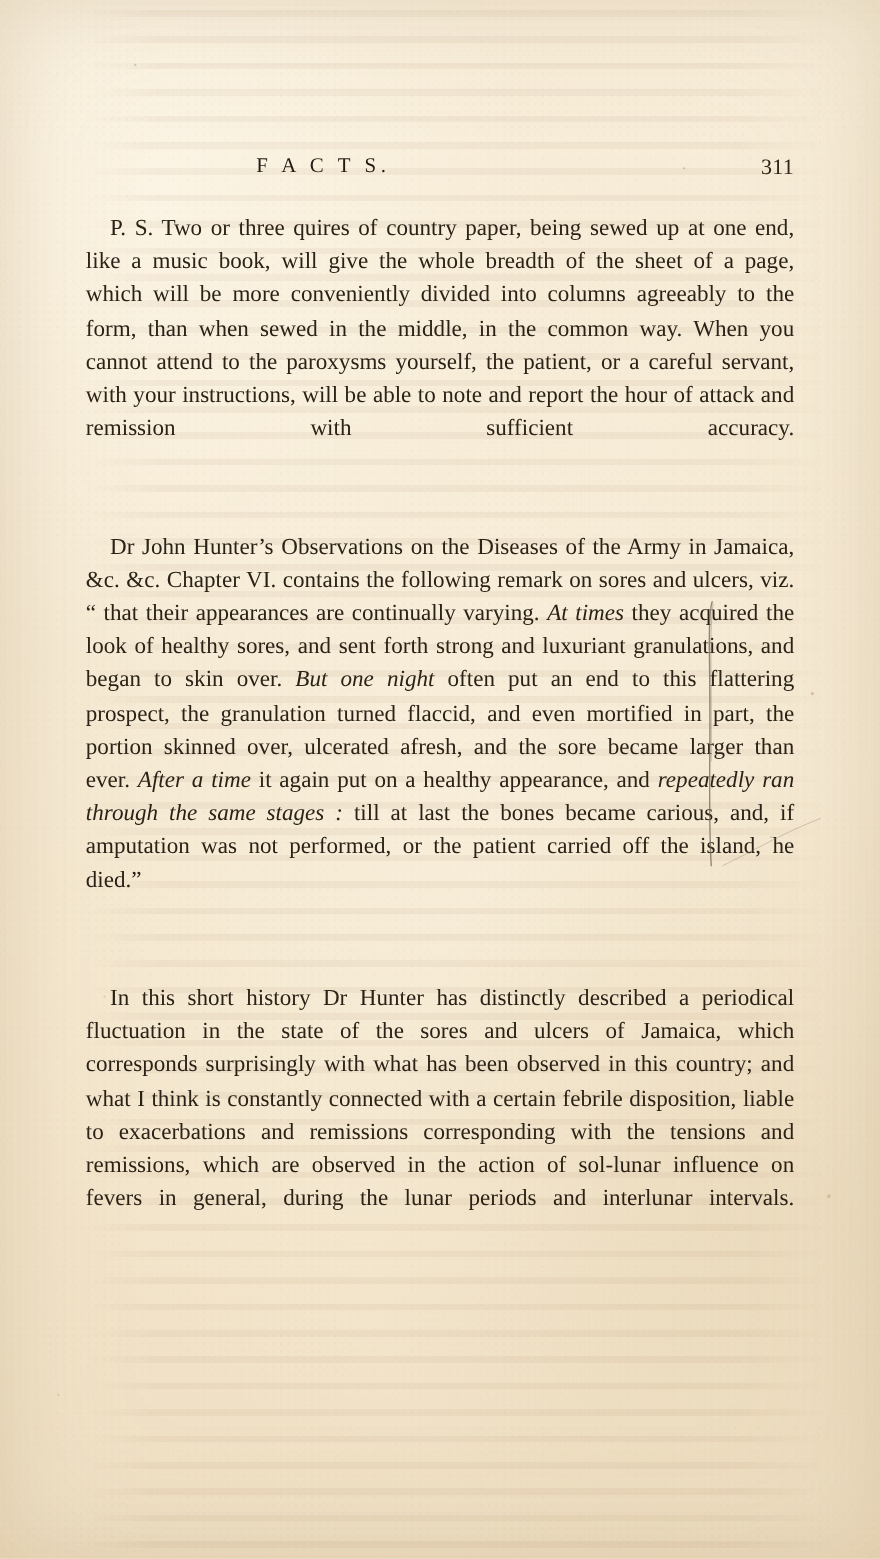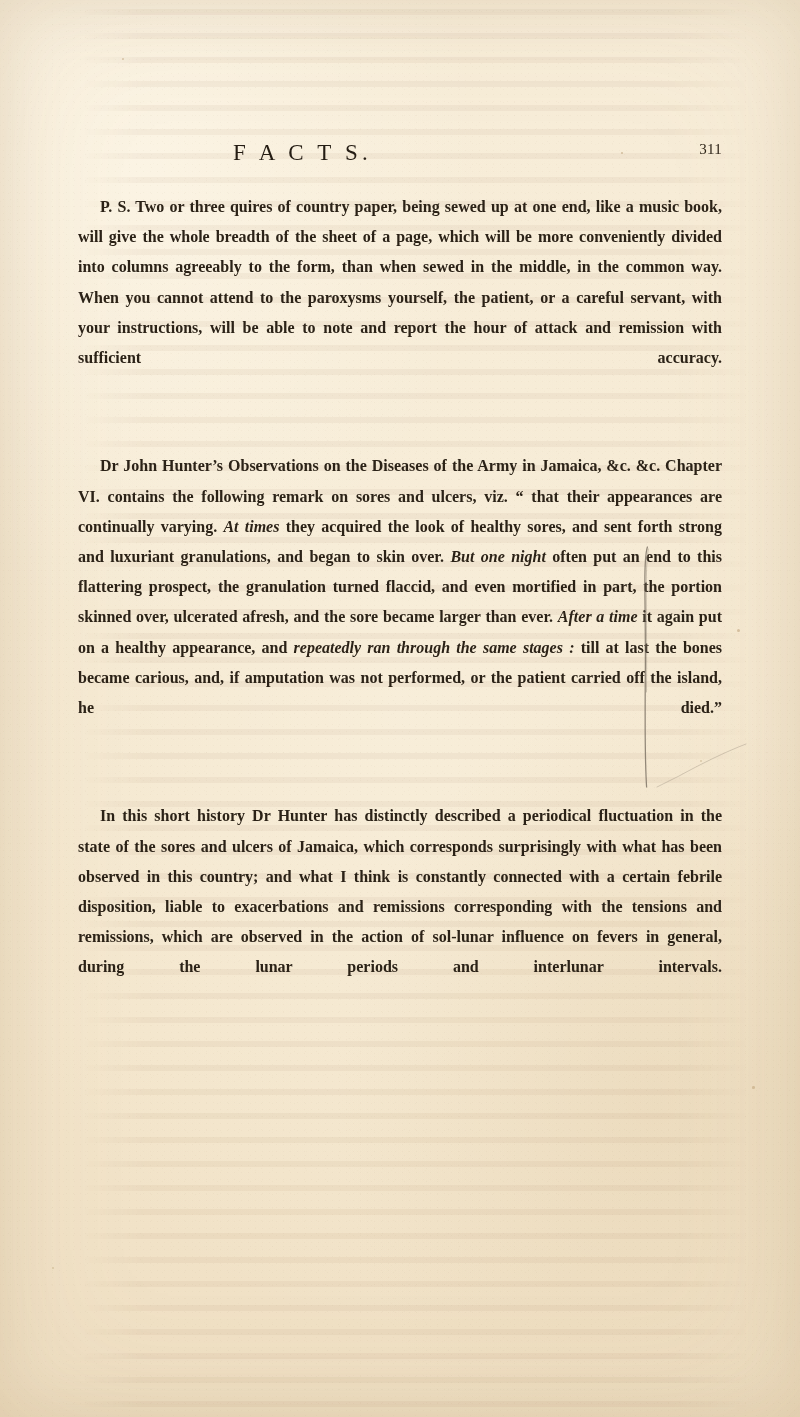--- a/index.html
+++ b/index.html
@@ -79,44 +79,43 @@
   .running-head {
     position: relative;
     height: 26px;
     margin-top: 140px;
     margin-bottom: 26px;
   }
   .head-title {
     position: absolute;
     left: 155px;
     top: 0;
-    font-size: 23px;
+    font-size: 19px;
     letter-spacing: 4.2px;
     color: #241c13;
     white-space: nowrap;
   }
   .head-folio {
     position: absolute;
     right: 0;
     top: 1px;
-    font-size: 15px;
+    font-size: 20px;
     letter-spacing: .3px;
     color: #2d2418;
   }
 
   
   p.body-par {
     margin: 0;
-    font-size: 16px;
+    font-size: 21px;
     line-height: 30.2px;
     text-align: justify;
     text-indent: 22px;
     color: #2b2217;
     word-spacing: .6px;
-    font-weight: bold;
     -webkit-font-smoothing: antialiased;
   }
   p.body-par + p.body-par {
     margin-top: 30px;
   }
   .gap-large { margin-top: 48px !important; }
   .gap-medium { margin-top: 44px !important; }
 
   i.em { font-style: italic; }
 

